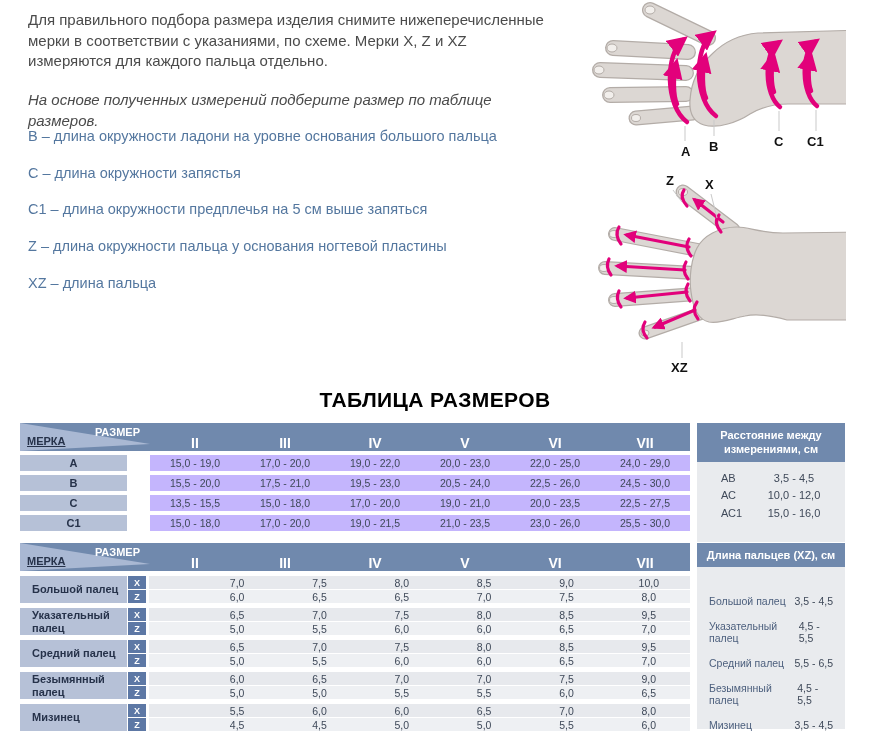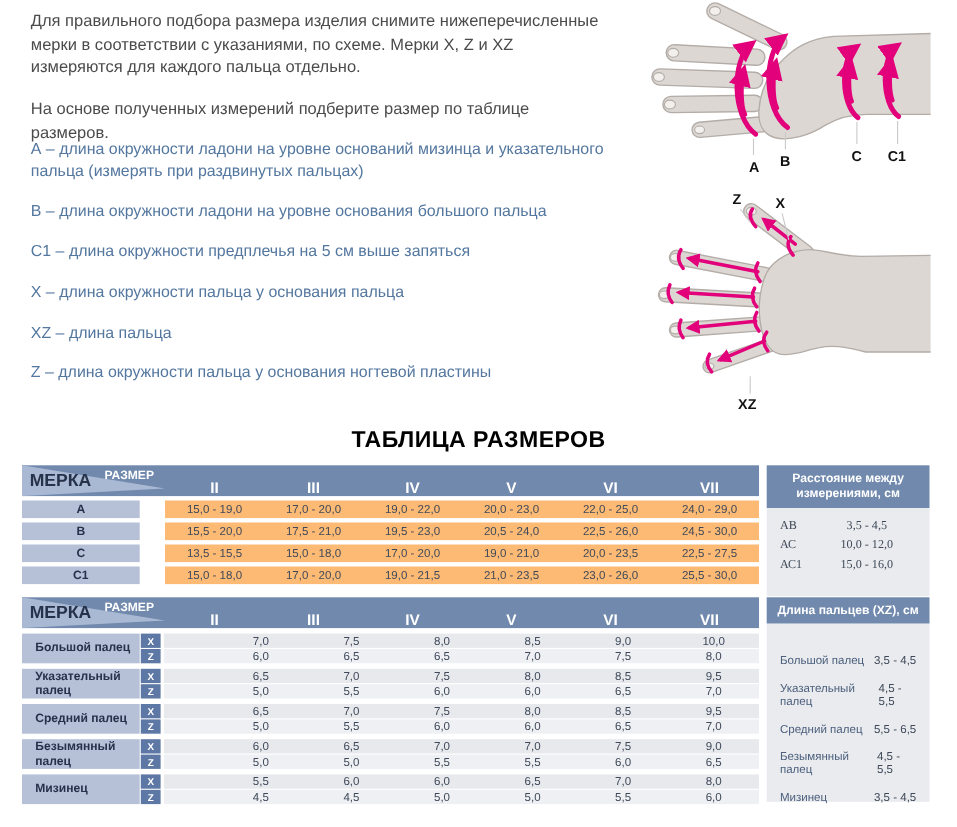--- a/index.html
+++ b/index.html
@@ -2,50 +2,50 @@
 <html><head>
 <meta charset="utf-8">
 <style>
   html,body{margin:0;padding:0;background:#fff;}
   .page{position:relative;width:846px;height:752px;background:#fff;overflow:hidden;
         font-family:"Liberation Sans",sans-serif;}
   
   .intro-p{position:absolute;left:28px;width:525px;font-size:15px;line-height:1.38;
            color:#4b4b4b;margin:0;}
   .intro-p1{top:10px;}
-  .intro-p2{top:90px;}
+  .intro-p2{top:90px;font-style:italic;}
   
   .defs{position:absolute;left:28px;top:127px;width:545px;color:#54779f;
         font-size:14.5px;line-height:1.36;}
   .defs p{margin:0 0 17px 0;}
   
   .hand1{position:absolute;left:588px;top:0;}
   .hand2{position:absolute;left:583px;top:170px;}
   
   .title{position:absolute;top:388px;left:0;width:870px;text-align:center;
          font-size:21px;font-weight:bold;color:#000000;letter-spacing:.4px;}
   
   .thead{position:relative;height:28px;background:#7089ad;display:flex;justify-content:center;}
   .corner{width:130px;position:relative;flex:none;}
   .corner::before{content:"";position:absolute;inset:0;background:#a9b8d3;
                   clip-path:polygon(0 0,100% 75%,0 100%);}
   .c-size{position:absolute;right:10px;top:3px;color:#fff;font-weight:bold;font-size:11px;z-index:1;}
-  .c-merka{position:absolute;left:7px;bottom:4px;color:#26324a;font-weight:bold;font-size:16px;z-index:1;}
+  .c-merka{position:absolute;left:7px;bottom:4px;color:#26324a;font-weight:bold;font-size:11px;z-index:1;text-decoration:underline;}
   .sizecols{flex:1;display:flex;margin-top:12px;}
   .sc{flex:1;display:flex;align-items:center;justify-content:center;
       color:#fff;font-weight:bold;font-size:14px;}
   .cell{flex:1;display:flex;align-items:center;justify-content:center;
         font-size:10.5px;color:#3f4959;}
   
   .t1{position:absolute;left:20px;top:423px;width:670px;}
   .t1-row{display:flex;height:16px;margin-top:4px;}
   .t1-label{width:107px;flex:none;background:#b6c1d7;display:flex;align-items:center;
             justify-content:center;font-size:11px;font-weight:bold;color:#26324a;}
   .t1-gap{width:23px;flex:none;}
-  .t1-data{flex:1;display:flex;background:#fdba74;}
+  .t1-data{flex:1;display:flex;background:#c4b5fd;}
   
   .t2{position:absolute;left:20px;top:543px;width:670px;}
   .t2-group{display:flex;margin-top:5px;height:27px;}
   .t2-label{width:107px;flex:none;background:#b6c1d7;display:flex;align-items:center;
             padding-left:12px;box-sizing:border-box;font-size:11px;font-weight:bold;
             color:#26324a;line-height:1.12;}
   .t2-mid{width:21px;flex:none;display:flex;flex-direction:column;margin-left:1px;}
   .badge{width:18px;height:13px;background:#5d78a5;color:#fff;font-size:9px;font-weight:bold;
          display:flex;align-items:center;justify-content:center;}
   .badge.bz{margin-top:1px;}
@@ -53,44 +53,43 @@
   .t2-row{height:13px;display:flex;padding-left:47px;}
   .t2-row.xr{background:#e7e9ed;}
   .t2-row.zr{background:#eef0f3;margin-top:1px;}
   
   .sbox{position:absolute;left:697px;width:148px;border-radius:23px;}
   .sbox1{top:423px;}
   .sbox2{top:543px;}
   .sb-head{background:#7089ad;color:#fff;font-weight:bold;font-size:11px;text-align:center;
            padding:5px 6px;line-height:1.3;}
   .sb-body{background:#e9ebee;box-sizing:border-box;}
-  .sb1-body{height:80px;padding:8px 10px 0 12px;font-family:Liberation Serif, serif;}
+  .sb1-body{height:80px;padding:8px 10px 0 24px;}
   .sb1-row{display:flex;font-size:11px;color:#3f4959;line-height:1.62;}
   .sb1-row .lb{width:32px;flex:none;}
   .sb1-row .vl{flex:1;text-align:center;}
   .sb2-body{height:162px;padding:28px 12px 0 12px;}
   .sb2-row{display:flex;justify-content:space-between;font-size:10.5px;color:#4c5f7d;
            margin-bottom:13px;}
   .sb2-row .vl{color:#3f4959;}
 </style>
 </head>
 <body>
 
 <div class="page">
 
   <p class="intro-p intro-p1">Для правильного подбора размера изделия снимите нижеперечисленные мерки в соответствии с указаниями, по схеме. Мерки X, Z и XZ измеряются для каждого пальца отдельно.</p>
   <p class="intro-p intro-p2">На основе полученных измерений подберите размер по таблице размеров.</p>
 
   <div class="defs">
-    <p>А – длина окружности ладони на уровне оснований мизинца и указательного пальца (измерять при раздвинутых пальцах)</p>
     <p>В – длина окружности ладони на уровне основания большого пальца</p>
+    <p>С – длина окружности запястья</p>
     <p>С1 – длина окружности предплечья на 5 см выше запяться</p>
-    <p>X – длина окружности пальца у основания пальца</p>
+    <p>Z – длина окружности пальца у основания ногтевой пластины</p>
     <p>XZ – длина пальца</p>
-    <p>Z – длина окружности пальца у основания ногтевой пластины</p>
   </div>
 
   <svg class="hand1" width="275" height="162" viewBox="0 0 275 162">
     <defs>
       <marker id="arr" viewBox="0 0 10 10" refX="7" refY="5" markerWidth="4.5" markerHeight="4.5" orient="auto">
         <path d="M0,0 L10,5 L0,10 Z" fill="#e2017b"></path>
       </marker>
     </defs>
 
     <g>

